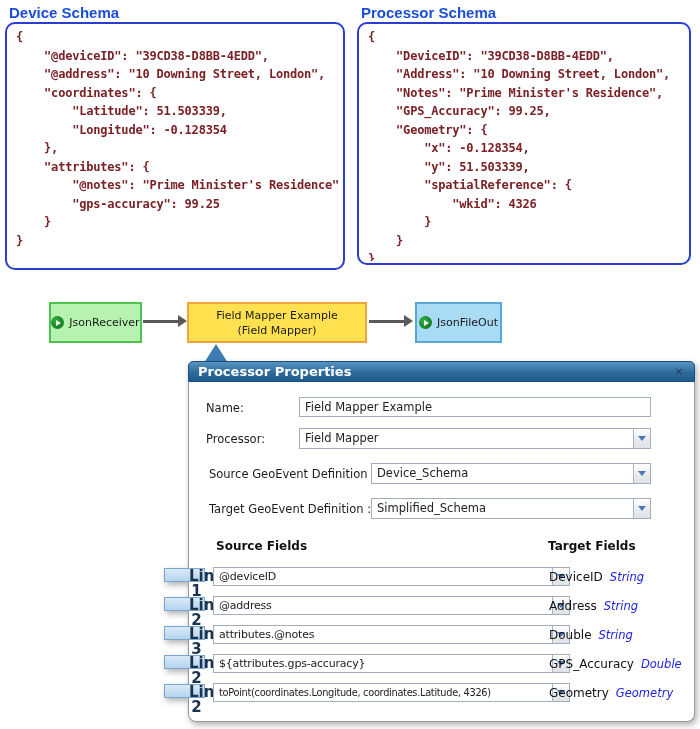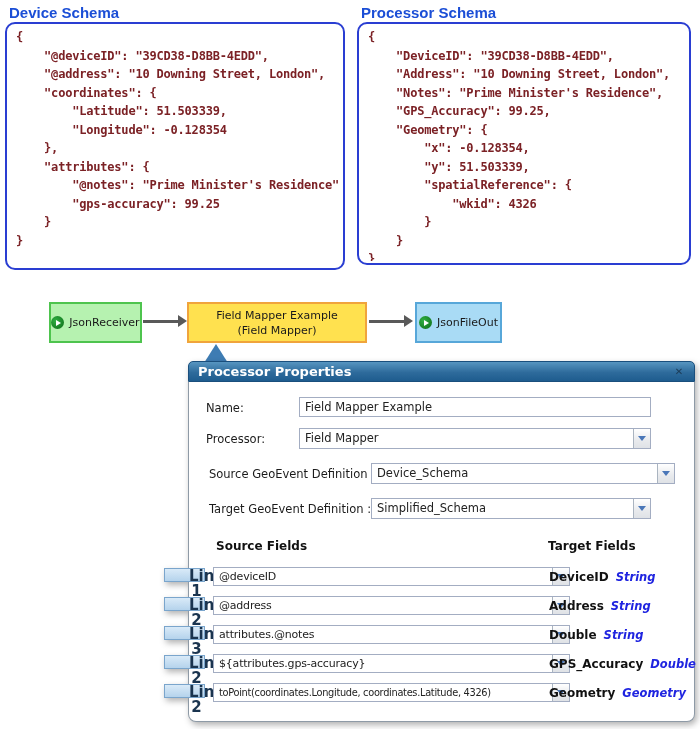--- a/index.html
+++ b/index.html
@@ -62,21 +62,21 @@
 
   .section-header { position:absolute; top:157px; font-size:12px; font-weight:bold; color:#111; }
 
   .map-row { position:absolute; left:0; right:0; height:19px; }
   .line-badge { position:absolute; left:-25px; top:1px; width:41px; height:14px;
     background:linear-gradient(180deg,#d9eaf8,#b5d3ec); border:1px solid #7aa5cc;
     font-size:15px; font-weight:bold; color:#1a344f; text-align:center; line-height:15px;padding-left:24px; }
   .row-combo { height:19px; left:24px; width:357px; }
   .row-combo .combo-text { font-size:11px; line-height:17px; letter-spacing:-0.2px; }
   .row-combo.combo--dense .combo-text { font-size:9.8px; letter-spacing:-0.3px; }
-  .row-target { position:absolute; left:360px; top:3px; font-size:12px; color:#111; white-space:nowrap;font-weight:bold; }
+  .row-target { position:absolute; left:360px; top:3px; font-size:12px; color:#111; white-space:nowrap; }
   .row-type { font-style:italic; color:#1f24e0; font-size:11.5px; margin-left:7px; }
 </style>
 </head>
 <body>
 
 <div id="canvas">
 
   <div class="schema-title" style="left:9px; top:4px;">Device Schema</div>
   <div class="schema-box" style="left:5px; top:22px; width:340px; height:248px;">
     <pre class="schema-code">{
@@ -149,21 +149,21 @@
 
       <div class="field-label" style="left:17px; top:50px;">Processor:</div>
       <div class="combo" style="left:110px; top:46px; width:352px;">
         <span class="combo-text">Field Mapper</span>
         <span class="combo-btn">
             <span class="combo-arrow"></span>
           </span>
       </div>
 
       <div class="field-label" style="left:20px; top:85px;">Source GeoEvent Definition :</div>
-      <div class="combo" style="left:182px; top:81px; width:304px;padding-left:15px;">
+      <div class="combo" style="left:182px; top:81px; width:280px;padding-left:15px;">
         <span class="combo-text">Device_Schema</span>
         <span class="combo-btn">
             <span class="combo-arrow"></span>
           </span>
       </div>
 
       <div class="field-label" style="left:20px; top:120px;">Target GeoEvent Definition :</div>
       <div class="combo" style="left:182px; top:116px; width:280px;">
         <span class="combo-text">Simplified_Schema</span>
         <span class="combo-btn">

